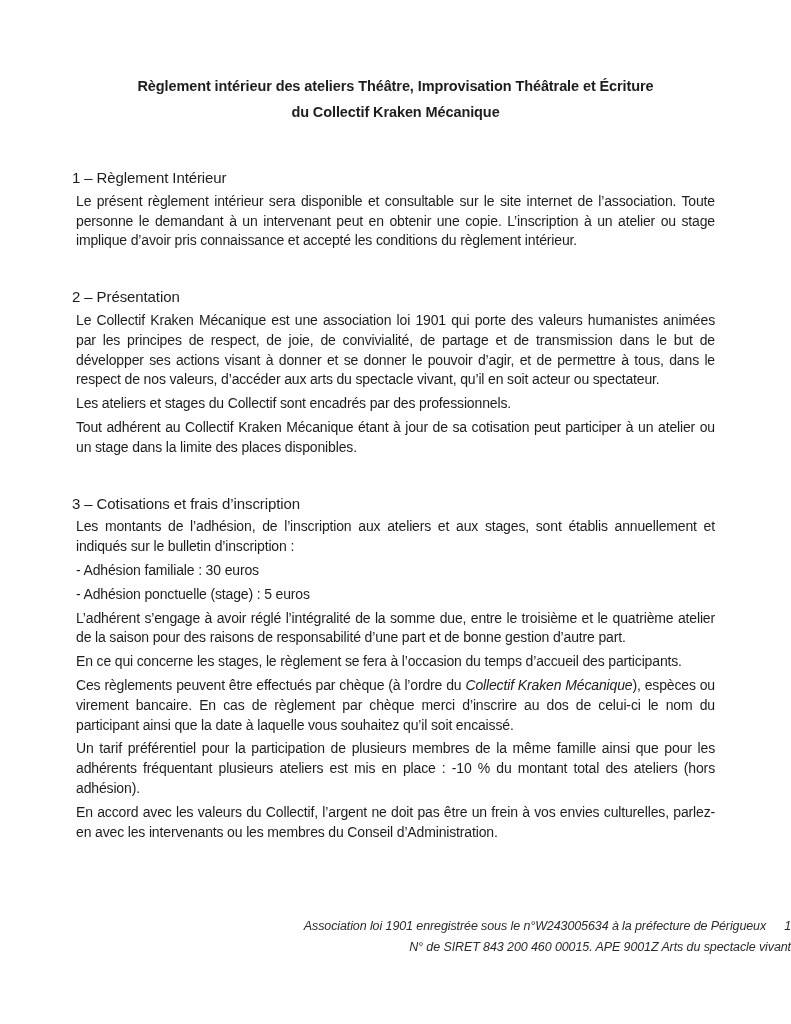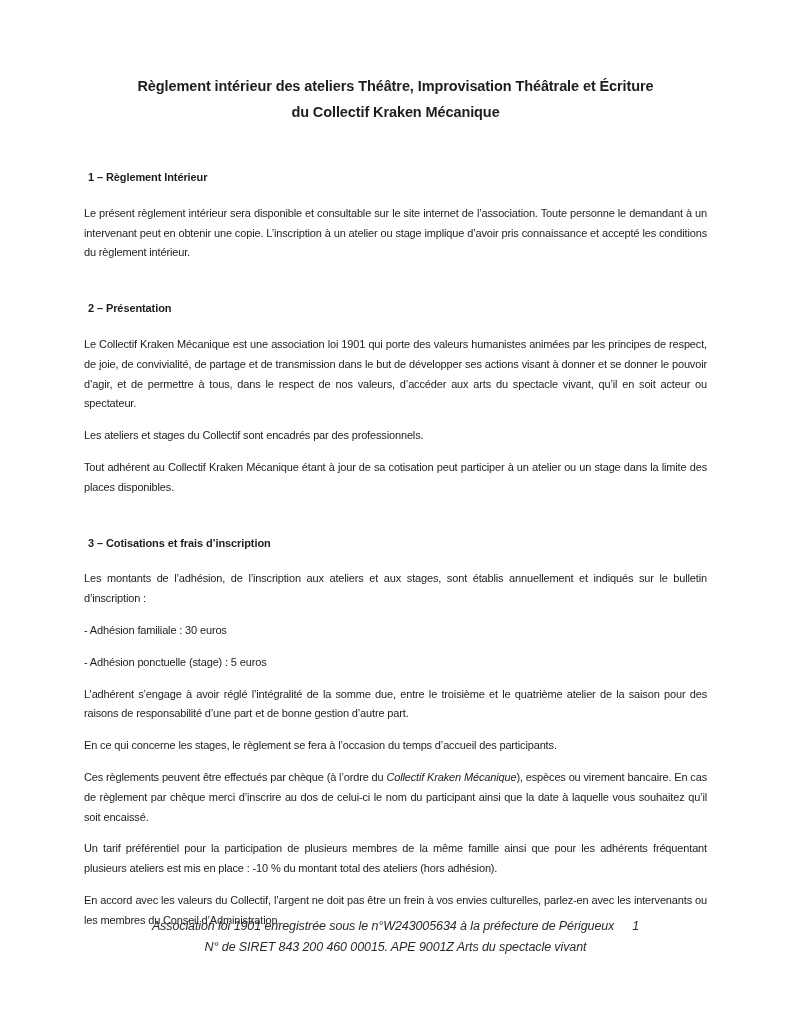--- a/index.html
+++ b/index.html
@@ -24,40 +24,40 @@
     margin: 0 0 43px 0;
     font-size: 14.5px;
     font-weight: bold;
     line-height: 26px;
     text-align: center;
     letter-spacing: -0.1px;
   }
   .title-line { display: block; }
   .sec { margin-top: 36px; }
   .sec h2 {
-    margin: 16px;
-    font-size: 11px;
-    font-weight: bold;
+    margin: 0;
+    font-size: 15px;
+    font-weight: normal;
     line-height: 19.8px;
     letter-spacing: -0.1px;
   }
   .sec p {
-    margin: 12px;
-    font-size: 11px;
+    margin: 4px;
+    font-size: 14px;
     line-height: 19.8px;
     letter-spacing: -0.15px;
     text-align: justify;
   }
   .payment-italic { font-style: italic; }
   .doc-footer {
     position: absolute;
     left: 0;
     right: 0;
     top: 916px;
-    text-align: center;
+    text-align: right;
     font-style: italic;
     font-size: 12.5px;
     line-height: 21px;
     color: #2b2b2b;
     letter-spacing: -0.1px;
   }
   .footer-page-number {
     display: inline-block;
     margin-left: 18px;
   }

